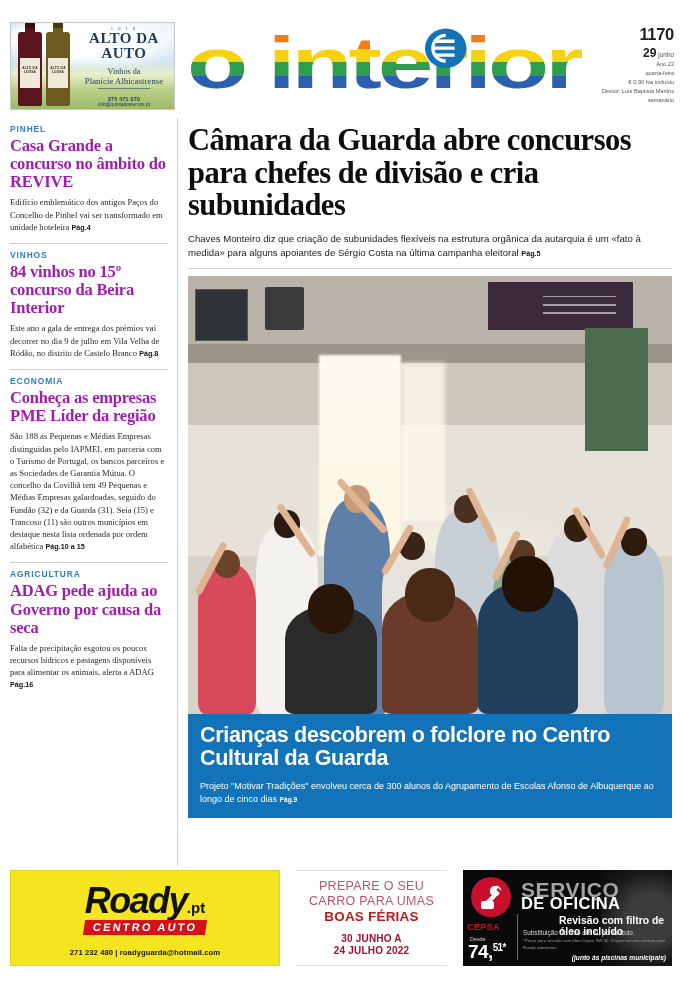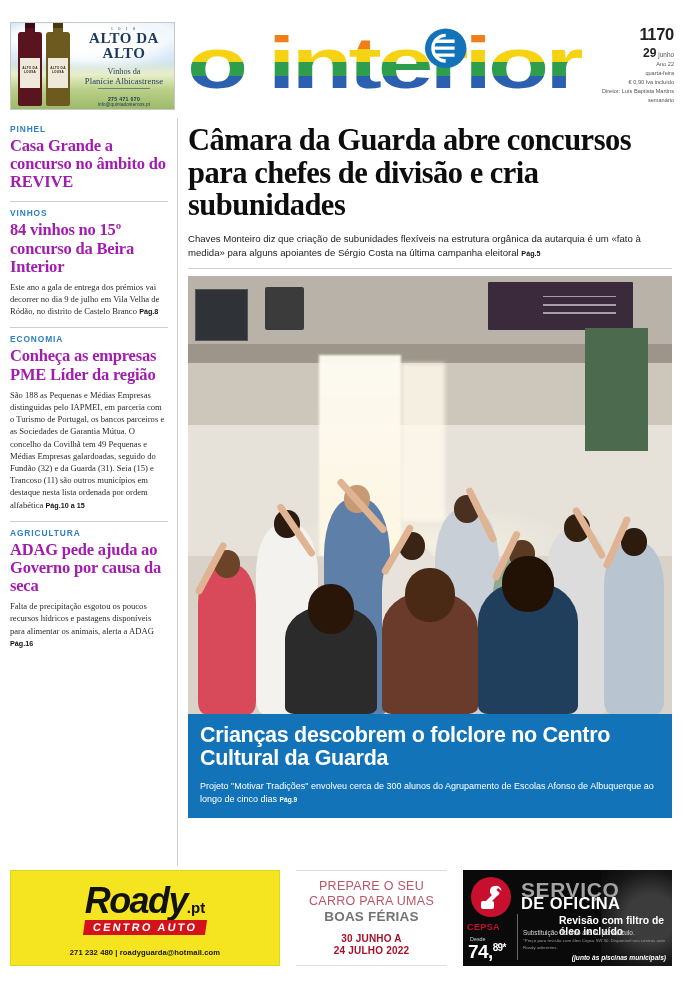--- a/index.html
+++ b/index.html
@@ -94,21 +94,21 @@
   .ads { display: flex; padding: 4px 10px 8px; gap: 16px; height: 108px; }
   .ad-roady { flex: 0 0 270px; background: #f5e520; position: relative; border: 1px solid #e0d41c; }
   .roady-logo { position: absolute; top: 14px; left: 0; right: 0; text-align: center; }
   .roady-word { font-size: 36px; font-weight: 700; font-style: italic; color: #121212; letter-spacing: -1.6px; line-height: .9; }
   .roady-word .pt { font-size: 15px; font-style: normal; letter-spacing: 0; }
   .roady-ca { display: inline-block; background: #d4121a; color: #fff; font-size: 11px; font-weight: 700; letter-spacing: 2.2px; padding: 1px 9px 2px; margin-top: 1px; transform: skewX(-8deg); }
   .roady-contact { position: absolute; bottom: 8px; left: 0; right: 0; text-align: center; font-size: 7.6px; font-weight: 700; color: #151515; letter-spacing: .1px; }
 
   .ad-ferias { flex: 0 0 151px; background: #fff; border-top:1px solid #e0e0e0; border-bottom:1px solid #e0e0e0; display:flex; flex-direction: column; align-items:center; justify-content:center; text-align:center; padding: 4px 6px; }
   .fer-l1 { font-size: 12.5px; color: #b9566a; letter-spacing: .3px; line-height: 1.15; font-weight: 400; }
-  .fer-l2 { font-size: 13.5px; color: #737373; font-weight: 700; letter-spacing: .2px; margin-top: 1px; }
+  .fer-l2 { font-size: 13.5px; color: #b91c1c; font-weight: 700; letter-spacing: .2px; margin-top: 1px; }
   .fer-dates { font-size: 10px; color: #a8102a; font-weight: 700; line-height: 1.2; margin-top: 9px; letter-spacing: .2px; }
 
   .ad-cepsa { flex: 1; background: #0a0a0a; position: relative; overflow: hidden; color: #fff; }
   .cep-tyre { position:absolute; right:0; top:0; bottom:0; width: 34%; background: radial-gradient(ellipse at 70% 50%, #3c3c3c 0 35%, #171717 70%, #0a0a0a 100%); }
   .cep-badge { position:absolute; left: 8px; top: 7px; width: 40px; height: 40px; border-radius: 50%; background: #c8102e; }
   .cep-brand { position:absolute; left: 4px; top: 52px; font-size: 9px; font-weight: 700; color: #c8102e; letter-spacing: .4px; }
   .cep-price-l { position:absolute; left: 7px; top: 66px; font-size: 5.4px; color: #cfcfcf; }
   .cep-price { position:absolute; left: 5px; top: 71px; font-size: 19px; font-weight: 700; color: #fff; letter-spacing: -.6px; }
   .cep-price sup { font-size: 10px; }
   .cep-t1 { position:absolute; left: 58px; top: 8px; font-size: 21px; font-weight: 700; color: #a3a3a3; letter-spacing: .6px; }
@@ -138,21 +138,21 @@
         <div class="bottle b2">
           <div class="cap"></div>
           <div class="lbl">
               <span>ALTO DA LOUSA</span>
             </div>
         </div>
       </div>
       <div class="wine-txt">
         <div class="wine-year">1 0 1 0</div>
         <div class="wine-name">ALTO DA</div>
-        <div class="wine-name">ALTO</div>
+        <div class="wine-name">AUTO</div>
         <div class="wine-sub1">Vinhos da</div>
         <div class="wine-sub2">Planície Albicastrense</div>
         <div class="wine-rule"></div>
       </div>
       <div class="wine-contact">
         <div class="wine-phone">275 471 070</div>
         <div class="wine-mail">info@quintadosternos.pt</div>
       </div>
     </div>
 
@@ -196,20 +196,21 @@
     </div>
   </div>
 
   <div class="content">
 
     <div class="left-col">
 
       <div class="side-block">
         <div class="kicker">PINHEL</div>
         <div class="side-head">Casa Grande a concurso no âmbito do REVIVE</div>
+        <div class="side-body"><span>Edifício emblemático dos antigos Paços do Concelho de Pinhel vai ser transformado em unidade hoteleira</span> <span class="pagref">Pág.4</span></div>
       </div>
       <div class="side-sep"></div>
 
       <div class="side-block">
         <div class="kicker">VINHOS</div>
         <div class="side-head">84 vinhos no 15º concurso da Beira Interior</div>
         <div class="side-body"><span>Este ano a gala de entrega dos prémios vai decorrer no dia 9 de julho em Vila Velha de Ródão, no distrito de Castelo Branco</span> <span class="pagref">Pág.8</span></div>
       </div>
       <div class="side-sep"></div>
 
@@ -321,21 +322,21 @@
       <div class="cep-tyre"></div>
       <div class="cep-badge">
         <svg viewBox="0 0 40 40" width="40" height="40">
           <path d="M24 9 a5 5 0 1 0 4.6 6.9 l-3.2-3.2 1.8-1.8 3.2 3.2 A5 5 0 0 0 24 9z" fill="#fff"></path>
           <path d="M23 16 l-8 8 3 3 8-8z" fill="#fff"></path>
           <rect x="10" y="24" width="13" height="8" rx="2" fill="#fff"></rect>
         </svg>
       </div>
       <div class="cep-brand">CEPSA</div>
       <div class="cep-price-l">Desde</div>
-      <div class="cep-price"><span>74,</span><sup>89*</sup></div>
+      <div class="cep-price"><span>74,</span><sup>51*</sup></div>
       <div class="cep-t1">SERVIÇO</div>
       <div class="cep-t2">DE OFICINA</div>
       <div class="cep-div"></div>
       <div class="cep-h">Revisão com filtro de óleo incluído</div>
       <div class="cep-p1">Substituição do óleo até 5L por veículo.</div>
       <div class="cep-p2">*Preço para revisão com óleo Cepsa 5W 30. Disponível nos centros auto Roady aderentes.</div>
       <div class="cep-note">(junto às piscinas municipais)</div>
     </div>
   </div>
 </div>

